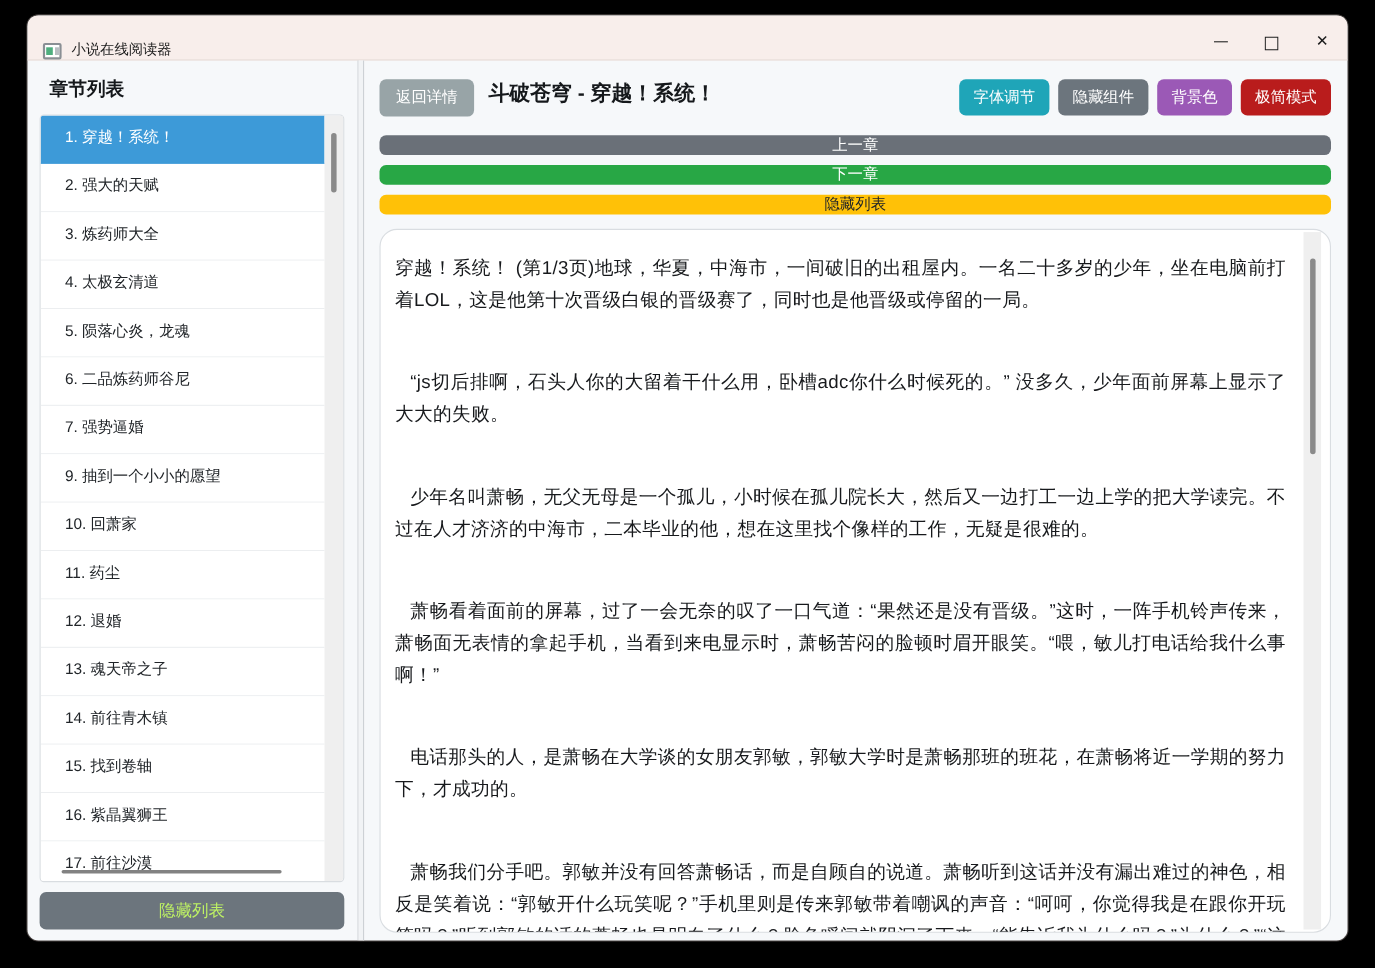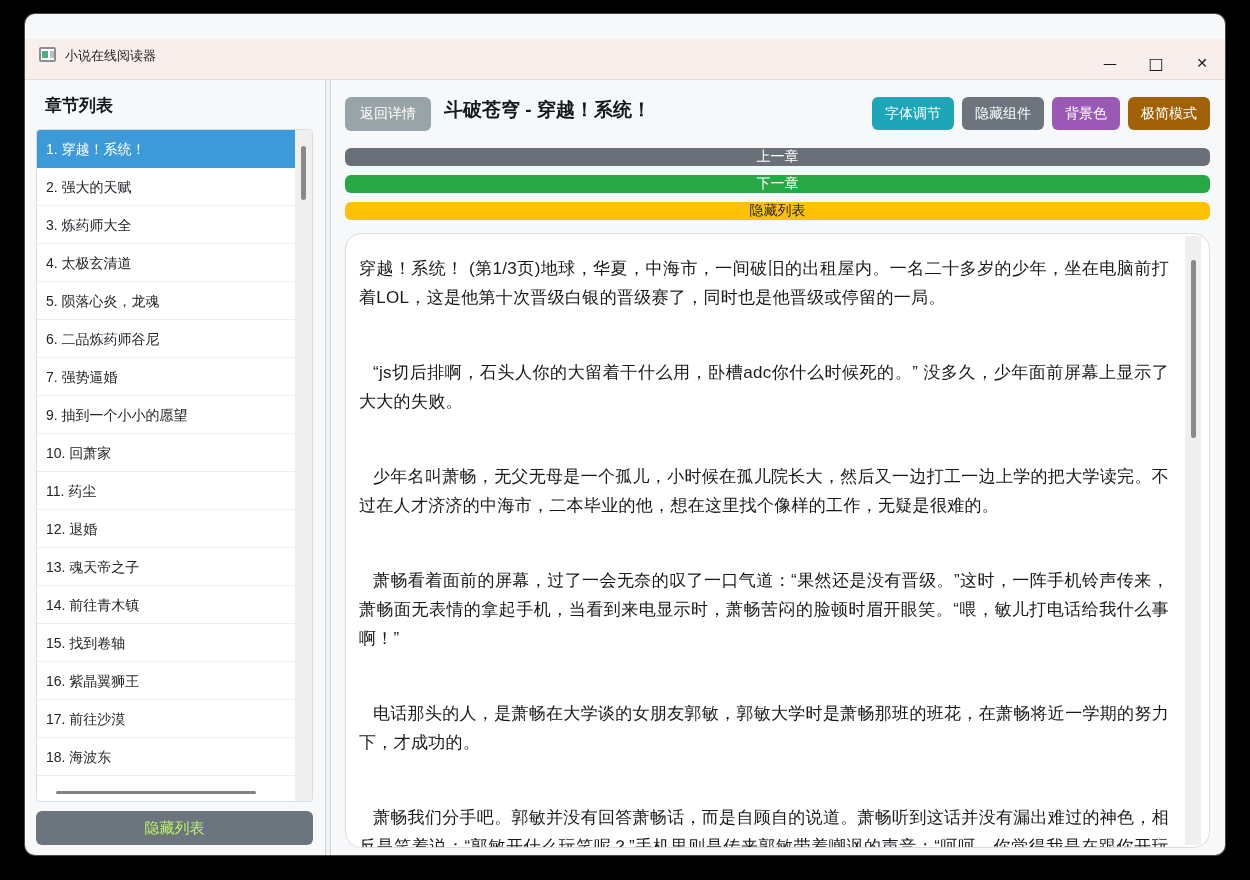--- a/index.html
+++ b/index.html
@@ -11,23 +11,22 @@
   .window {
     position: absolute; left: 25px; top: 14px; width: 1200px; height: 841px;
     background: #F6F8FA; border-radius: 10px; overflow: hidden;
     box-shadow: 0 0 0 1px #4a4442, 0 4px 18px rgba(0,0,0,.6);
     display: flex; flex-direction: column;
   }
 
   
   .titlebar {
     height: 41px; flex: 0 0 41px; background: #F8EEEB;
-    display: flex; align-items: flex-start; padding: 8px 0 0 14px;
+    display: flex; align-items: flex-end; padding: 8px 0 0 14px;
     border-bottom: 1px solid #E6DCD8;
-    margin-top: 25px;
   }
   .app-icon {
     width: 17px; height: 15px; margin-right: 9px; background: #fff;
     border: 2px solid #8a8f94; border-radius: 2px; position: relative; display: inline-block;
   }
   .app-icon::before {
     content: ""; position: absolute; left: 1px; top: 2px; width: 6px; height: 7px; background: #4fae7e;
   }
   .app-icon::after {
     content: ""; position: absolute; right: 0px; top: 2px; width: 4px; height: 7px; background: #b9bec2;
@@ -50,21 +49,21 @@
   }
   .splitter { width: 5px; flex: 0 0 5px; background: #F1F3F5; border-right: 1px solid #CDD1D5; }
 
   .sidebar-header { font-size: 17px; font-weight: 700; color: #15181b; margin: 4px 0 12px 9px; }
 
   .chapter-list {
     flex: 1; background: #fff; border: 1px solid #D9DDE1; border-radius: 4px;
     position: relative; overflow: hidden;
   }
   .chapter-item {
-    height: 38px; line-height: 38px; padding-left: 9px; margin-right: 17px;
+    height: 44px; line-height: 38px; padding-left: 22px; margin-right: 17px;
     font-size: 14px; color: #212529; border-bottom: 1px solid #ECEEF0;
     background: #fff; white-space: nowrap; overflow: hidden;
   }
   .chapter-item.selected { background: #3D9AD8; color: #fff; border-bottom-color: #3D9AD8; }
 
   .v-track {
     position: absolute; top: 0; right: 0; bottom: 0; width: 17px; background: #EFEFEF;
   }
   .v-thumb { position: absolute; left: 6px; width: 5px; border-radius: 3px; background: #8A8A8A; }
   .cl-thumb { top: 16px; height: 54px; }
@@ -83,21 +82,21 @@
 
   .toolbar { display: flex; margin-bottom: 17px; }
   .btn { border: none; border-radius: 6px; color: #fff; font-size: 14px; cursor: default; font-family: inherit; }
   .back-btn { width: 86px; height: 34px; background: #98A4A7; flex: 0 0 auto; }
   .reading-title { font-size: 19px; font-weight: 700; color: #15181b; margin-left: 13px; white-space: nowrap; }
   .toolbar-spacer { flex: 1; }
   .tool-btn { height: 33px; padding: 0 13px; margin-left: 8px; flex: 0 0 auto; }
   .teal   { background: #1FA5B8; }
   .gray   { background: #6C757D; }
   .purple { background: #9B59B6; }
-  .red    { background: #a16207; }
+  .red    { background: #b91c1c; }
 
   .nav-row { display: flex; gap: 9px; margin-bottom: 13px; flex-direction: column; }
   .nav-btn { flex: 1; height: 35px; font-size: 14px; }
   .prev-btn { background: #6A7078; }
   .next-btn { background: #28A745; }
   .file-btn { background: #FFC107; color: #212529; }
 
   .content {
     flex: 1; background: #fff; border: 1px solid #D9DDE1; border-radius: 16px;
     position: relative; overflow: hidden; padding: 20px 40px 20px 13px;

